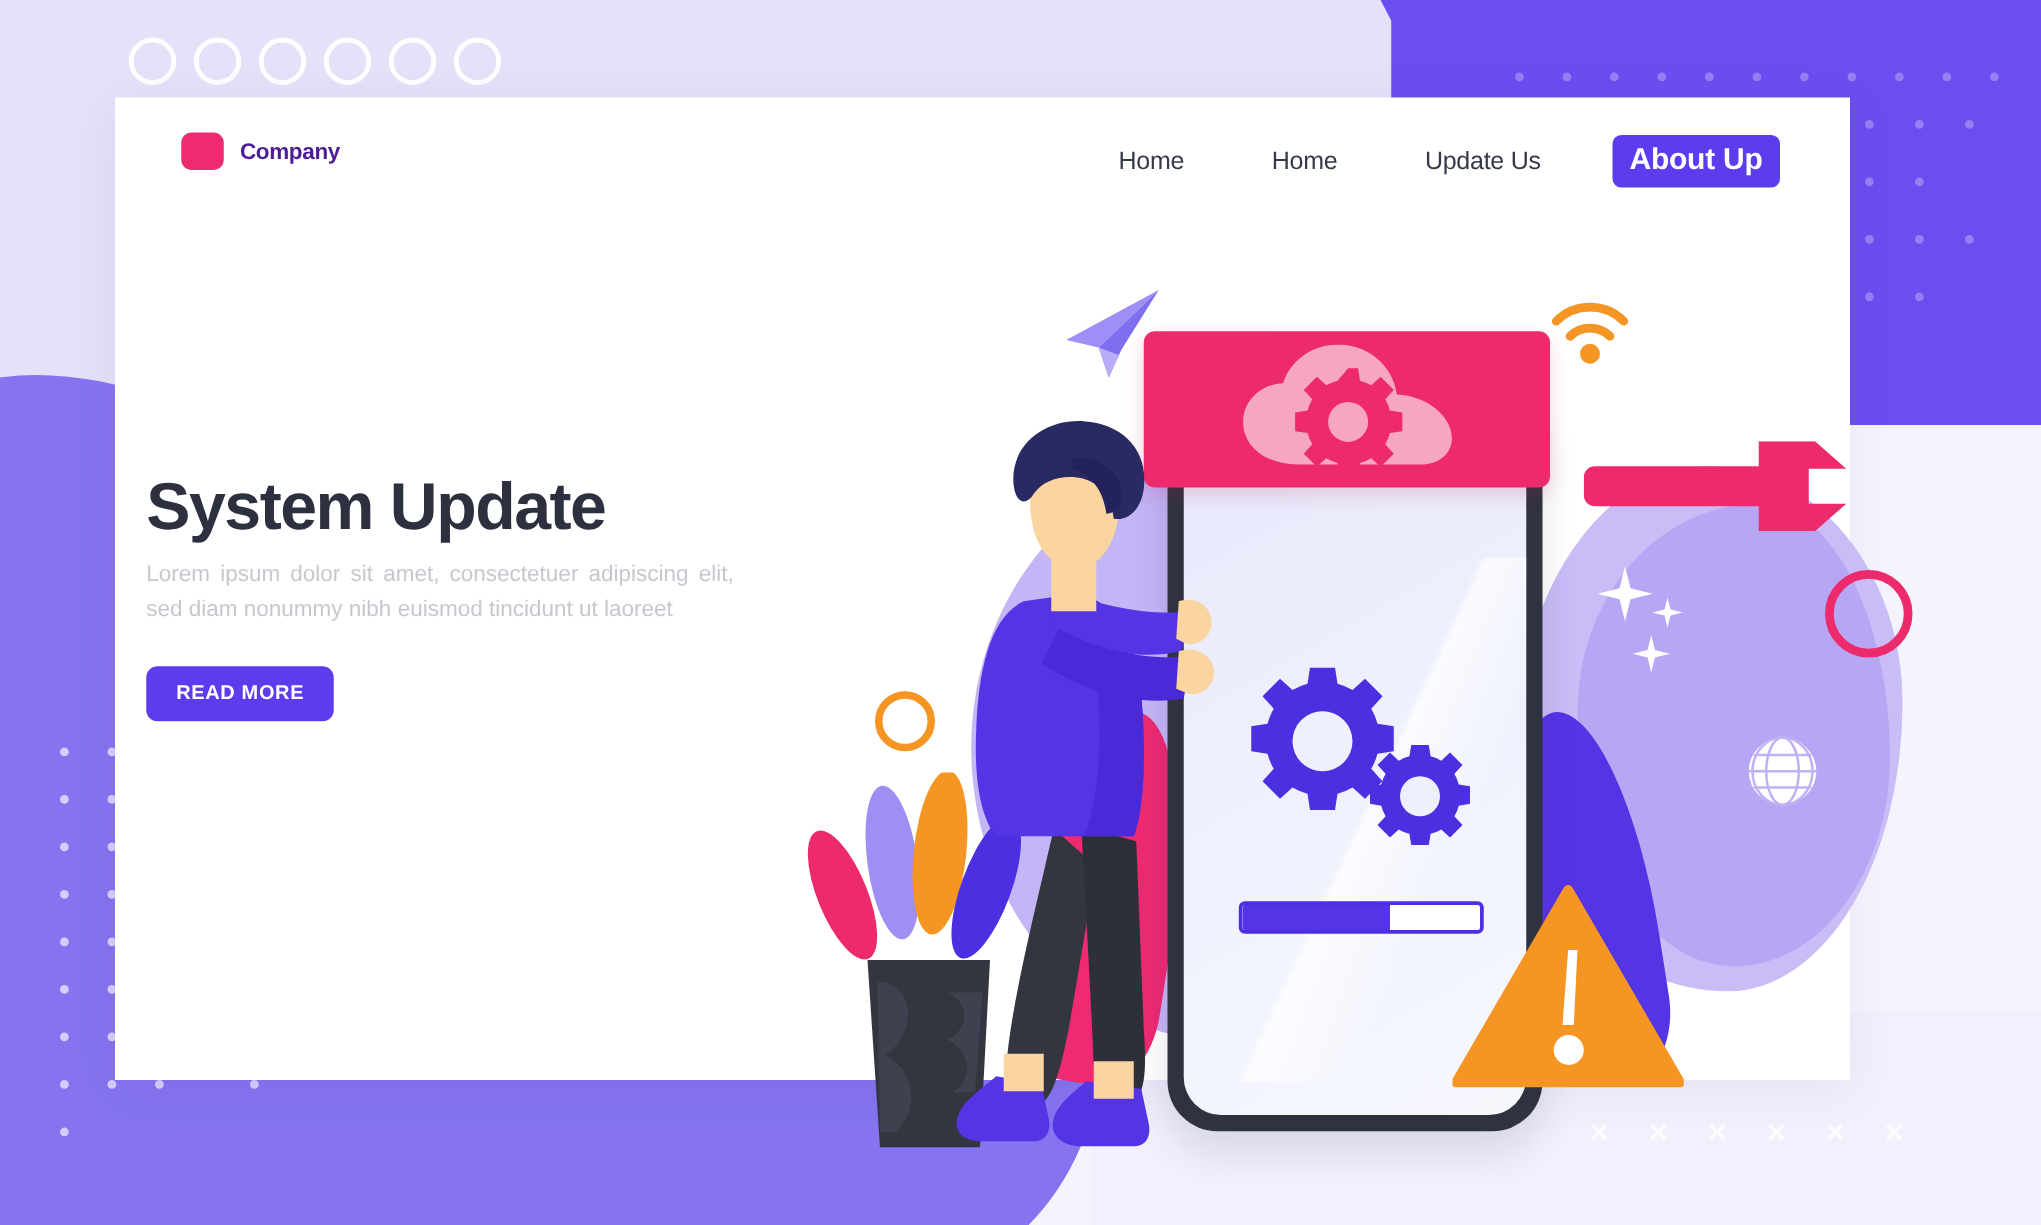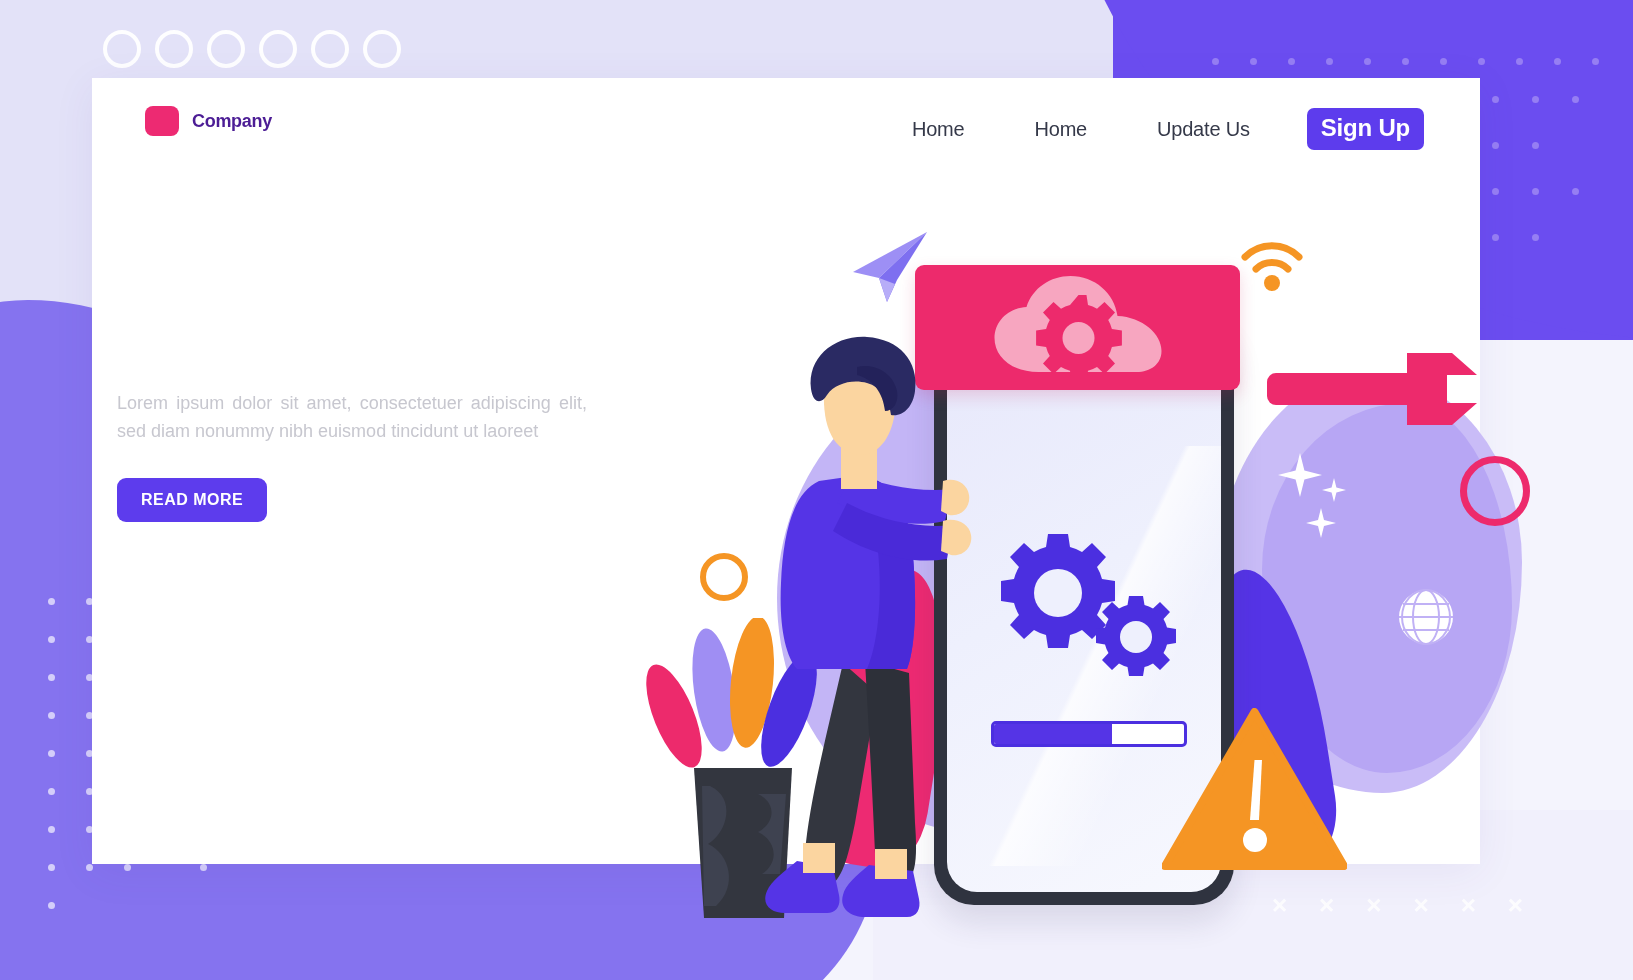--- a/index.html
+++ b/index.html
@@ -293,25 +293,26 @@
 
     <div class="nav">
       <div class="brand">
         <div class="brand-mark"></div>
         <div class="brand-name">Company</div>
       </div>
       <nav class="menu">
         <a href="#">Home</a>
         <a href="#">Home</a>
         <a href="#">Update Us</a>
-        <button class="signup">Sign Up</button>
+        <button class="signup">About Up</button>
       </nav>
     </div>
 
     <div class="copy">
+      <h1 class="headline">System Update</h1>
       <p class="sub">Lorem ipsum dolor sit amet, consectetuer adipiscing elit, sed diam nonummy nibh euismod tincidunt ut laoreet</p>
       <button class="readmore">READ MORE</button>
     </div>
 
     <div class="illus">
 
       <div class="ill-blob-lilac"></div>
       <div class="ill-blob-lilac2"></div>
       <div class="ill-blob-lilac3"></div>
       <div class="leaf-pink"></div>

